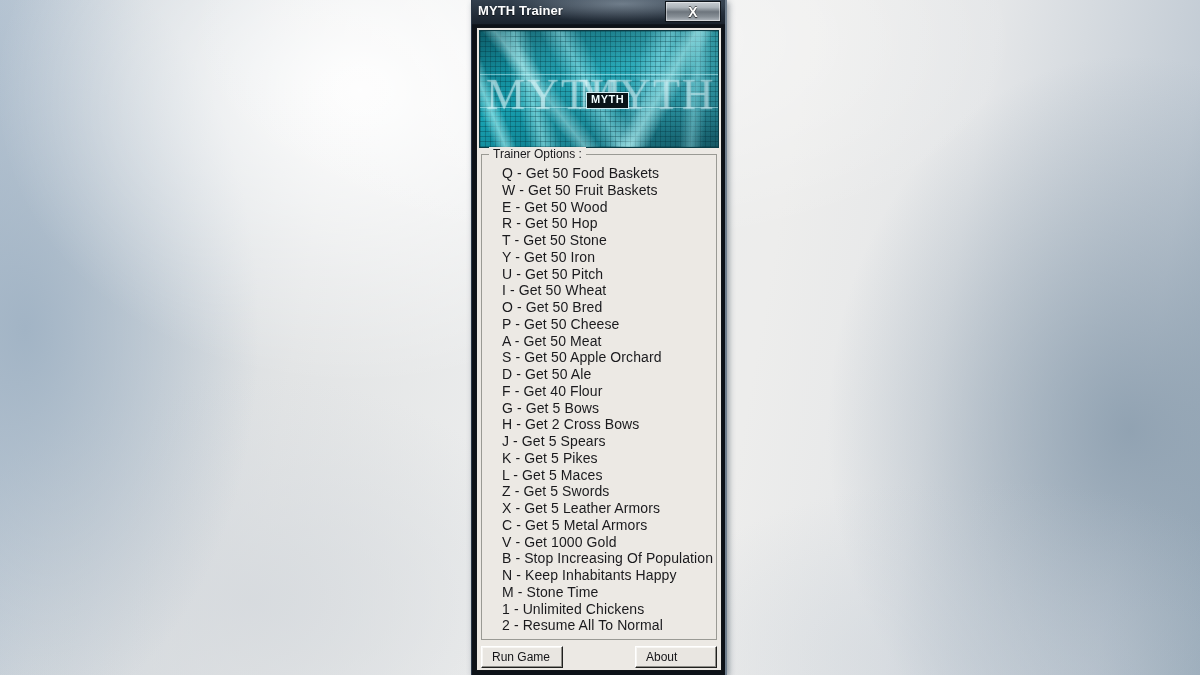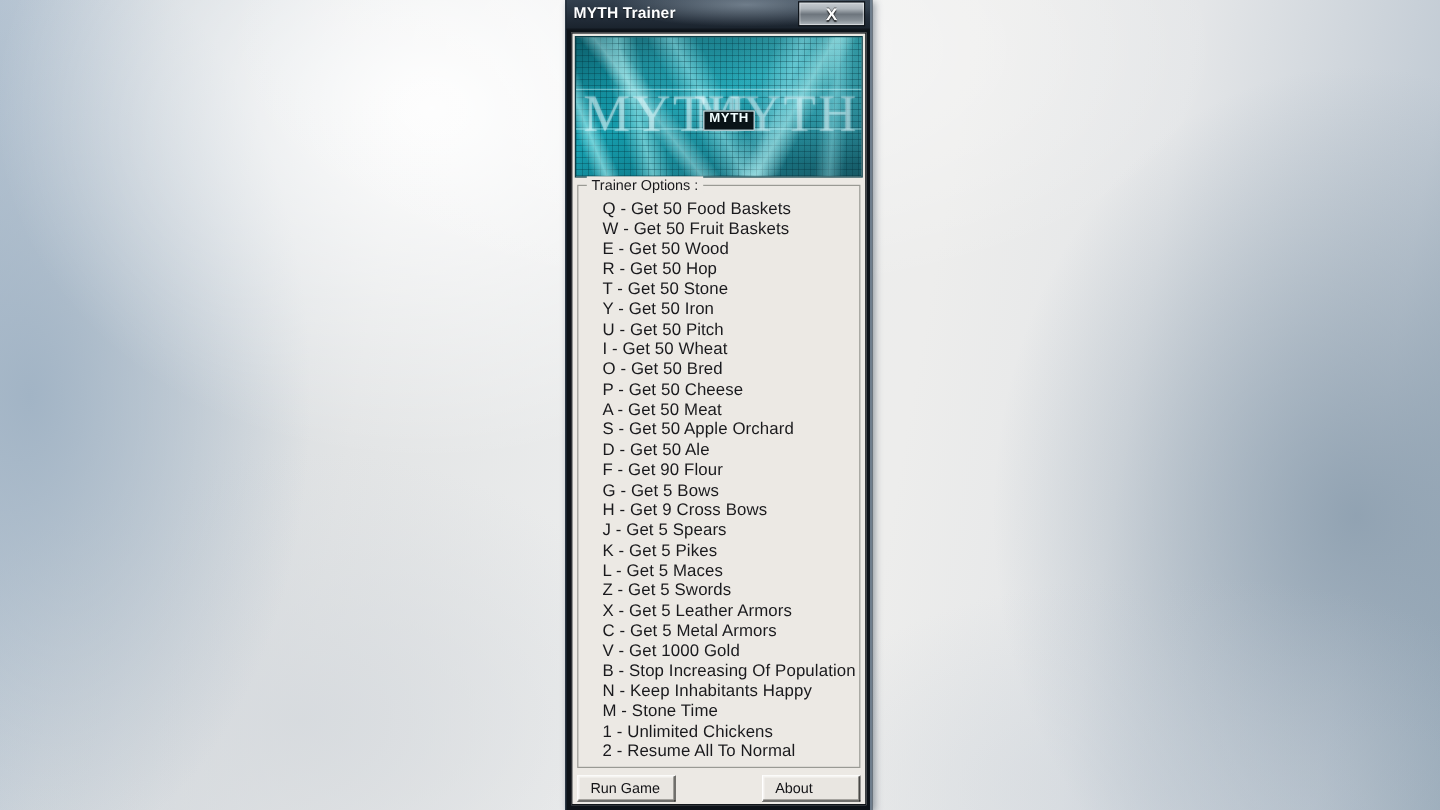--- a/index.html
+++ b/index.html
@@ -275,23 +275,23 @@
             <li>R - Get 50 Hop</li>
             <li>T - Get 50 Stone</li>
             <li>Y - Get 50 Iron</li>
             <li>U - Get 50 Pitch</li>
             <li>I - Get 50 Wheat</li>
             <li>O - Get 50 Bred</li>
             <li>P - Get 50 Cheese</li>
             <li>A - Get 50 Meat</li>
             <li>S - Get 50 Apple Orchard</li>
             <li>D - Get 50 Ale</li>
-            <li>F - Get 90 Flour</li>
+            <li>F - Get 40 Flour</li>
             <li>G - Get 5 Bows</li>
-            <li>H - Get 9 Cross Bows</li>
+            <li>H - Get 2 Cross Bows</li>
             <li>J - Get 5 Spears</li>
             <li>K - Get 5 Pikes</li>
             <li>L - Get 5 Maces</li>
             <li>Z - Get 5 Swords</li>
             <li>X - Get 5 Leather Armors</li>
             <li>C - Get 5 Metal Armors</li>
             <li>V - Get 1000 Gold</li>
             <li>B - Stop Increasing Of Population</li>
             <li>N - Keep Inhabitants Happy</li>
             <li>M - Stone Time</li>

